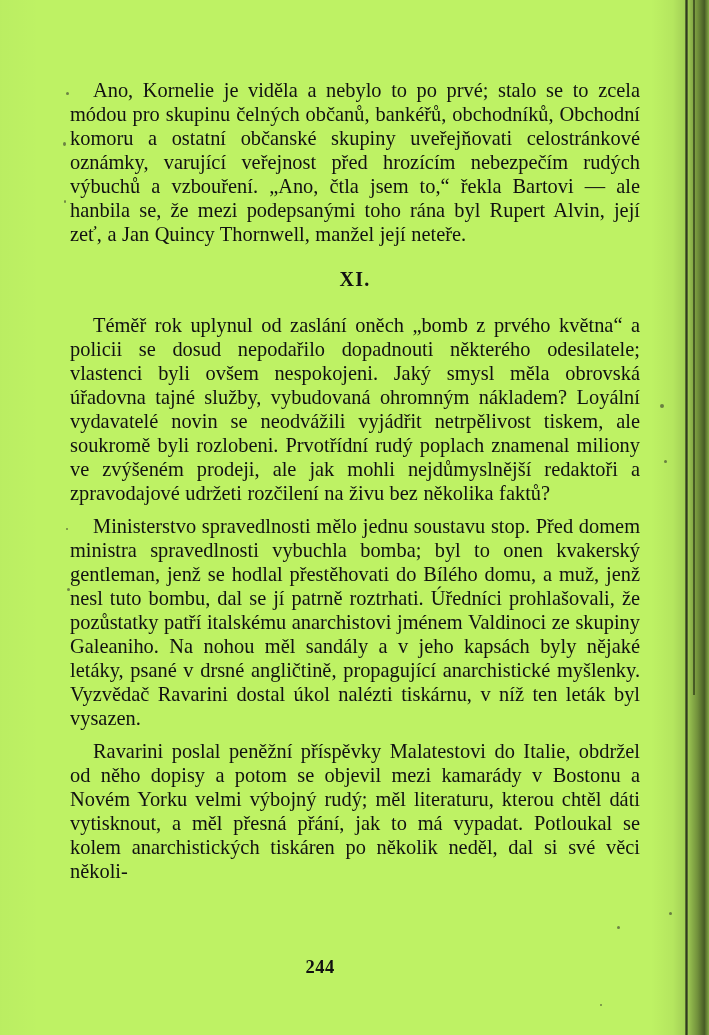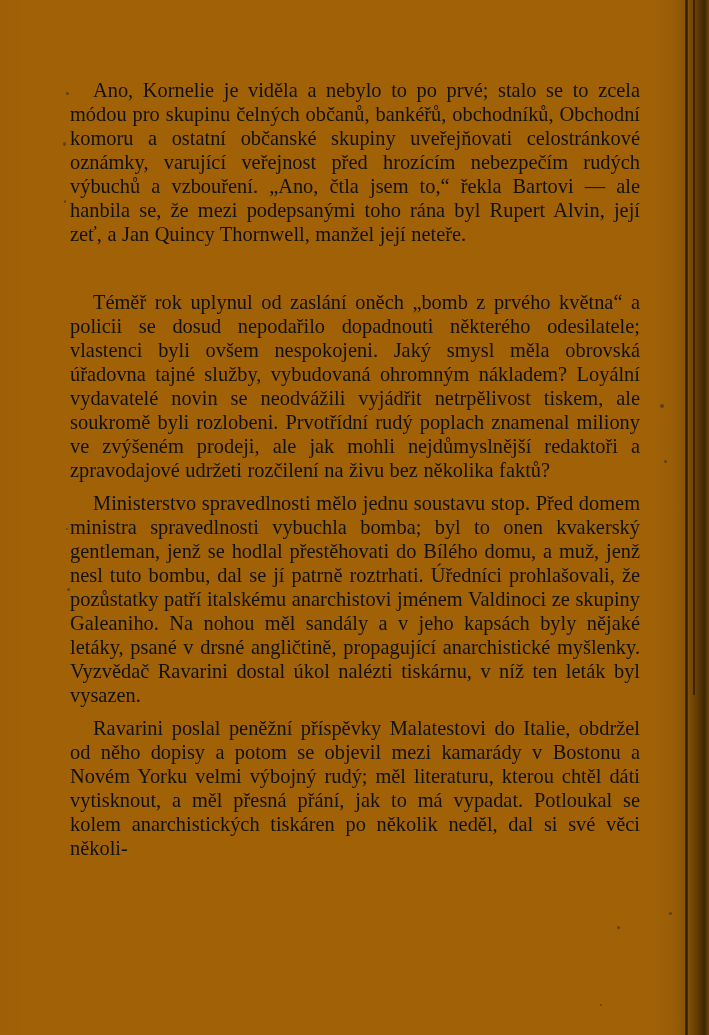--- a/index.html
+++ b/index.html
@@ -13,21 +13,21 @@
     position: relative;
     overflow: hidden;
     font-family: "Liberation Serif", "DejaVu Serif", serif;
     color: #111111;
   }
 
   
   #page-scan {
     position: absolute;
     inset: 0;
-    background: #a16207;
+    background: #bef264;
   }
 
   
   #paper-left-tone {
     position: absolute;
     left: 0; top: 0; bottom: 0;
     width: 40px;
     background: linear-gradient(to right, rgba(0,0,0,0.020), rgba(0,0,0,0));
     pointer-events: none;
   }
@@ -125,31 +125,33 @@
 <div id="page-scan">
 
   <div id="paper-left-tone"></div>
 
   <div id="text-column">
 
     <p class="body-para">Ano, Kornelie je viděla a nebylo to po prvé; stalo se to zcela módou pro skupinu čelných občanů, bankéřů, obchodníků, Obchodní komoru a ostatní občanské skupiny uveřejňovati celostránkové oznámky, varující veřejnost před hrozícím nebezpečím rudých výbuchů a vzbouření. „Ano, čtla jsem to,“ řekla Bartovi — ale hanbila se, že mezi podepsanými toho rána byl Rupert Alvin, její zeť, a Jan Quincy Thornwell, manžel její neteře.</p>
 
     <div class="heading-space-before"></div>
 
+    <div id="chapter-heading">XI.</div>
 
     <div class="heading-space-after"></div>
 
     <p class="body-para">Téměř rok uplynul od zaslání oněch „bomb z prvého května“ a policii se dosud nepodařilo dopadnouti některého odesilatele; vlastenci byli ovšem nespokojeni. Jaký smysl měla obrovská úřadovna tajné služby, vybudovaná ohromným nákladem? Loyální vydavatelé novin se neodvážili vyjádřit netrpělivost tiskem, ale soukromě byli rozlobeni. Prvotřídní rudý poplach znamenal miliony ve zvýšeném prodeji, ale jak mohli nejdůmyslnější redaktoři a zpravodajové udržeti rozčilení na živu bez několika faktů?</p>
 
     <p class="body-para">Ministerstvo spravedlnosti mělo jednu soustavu stop. Před domem ministra spravedlnosti vybuchla bomba; byl to onen kvakerský gentleman, jenž se hodlal přestěhovati do Bílého domu, a muž, jenž nesl tuto bombu, dal se jí patrně roztrhati. Úředníci prohlašovali, že pozůstatky patří italskému anarchistovi jménem Valdinoci ze skupiny Galeaniho. Na nohou měl sandály a v jeho kapsách byly nějaké letáky, psané v drsné angličtině, propagující anarchistické myšlenky. Vyzvědač Ravarini dostal úkol nalézti tiskárnu, v níž ten leták byl vysazen.</p>
 
     <p class="body-para">Ravarini poslal peněžní příspěvky Malatestovi do Italie, obdržel od něho dopisy a potom se objevil mezi kamarády v Bostonu a Novém Yorku velmi výbojný rudý; měl literaturu, kterou chtěl dáti vytisknout, a měl přesná přání, jak to má vypadat. Potloukal se kolem anarchistických tiskáren po několik neděl, dal si své věci několi-</p>
 
   </div>
 
+  <div id="page-folio">244</div>
 
   <span class="speck" style="left:66px;  top:92px;  width:3px; height:3px;"></span>
   <span class="speck" style="left:63px;  top:142px; width:3px; height:4px;"></span>
   <span class="speck" style="left:64px;  top:200px; width:2px; height:3px;"></span>
   <span class="speck" style="left:66px;  top:528px; width:2px; height:2px;"></span>
   <span class="speck" style="left:67px;  top:588px; width:3px; height:3px;"></span>
   <span class="speck" style="left:660px; top:404px; width:4px; height:4px;"></span>
   <span class="speck" style="left:664px; top:460px; width:3px; height:3px;"></span>
   <span class="speck" style="left:669px; top:912px; width:3px; height:3px;"></span>
   <span class="speck" style="left:617px; top:926px; width:3px; height:3px;"></span>

